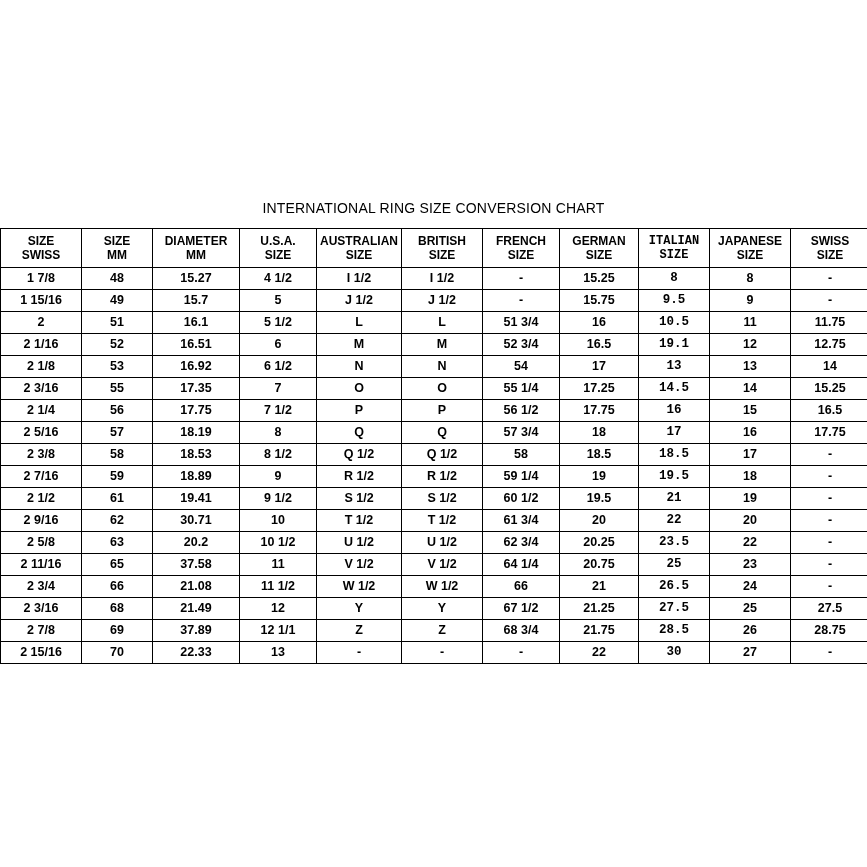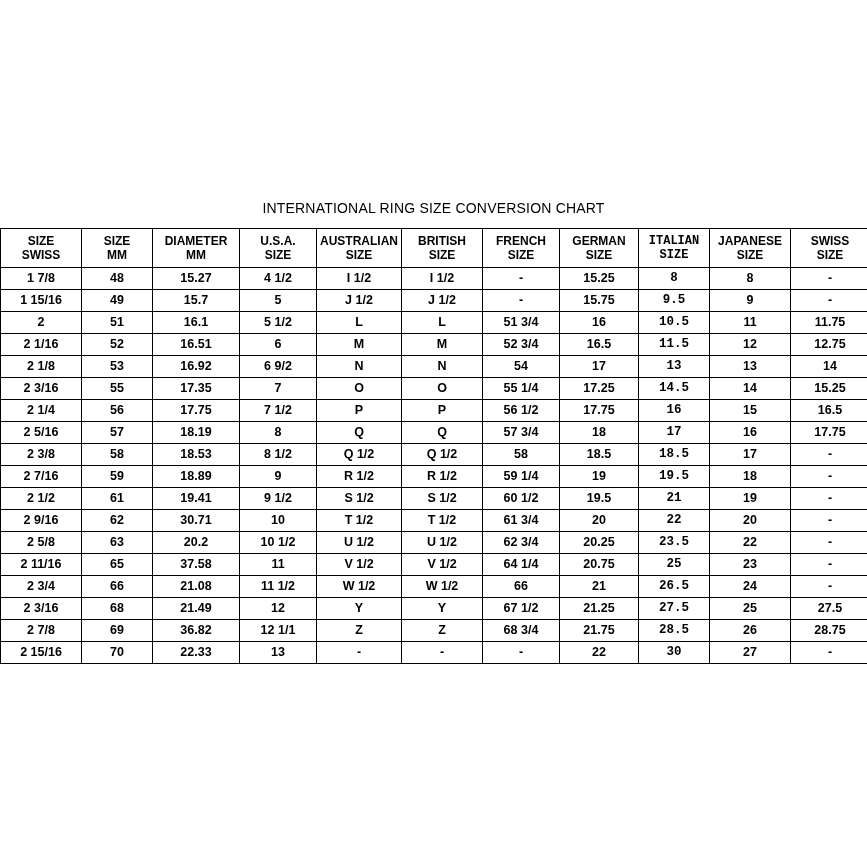--- a/index.html
+++ b/index.html
@@ -172,29 +172,29 @@
           </tr>
           <tr>
             <td class="col-0">2 1/16</td>
             <td class="col-1">52</td>
             <td class="col-2">16.51</td>
             <td class="col-3">6</td>
             <td class="col-4">M</td>
             <td class="col-5">M</td>
             <td class="col-6">52 3/4</td>
             <td class="col-7">16.5</td>
-            <td class="col-8">11.5</td>
+            <td class="col-8">19.1</td>
             <td class="col-9">12</td>
             <td class="col-10">12.75</td>
           </tr>
           <tr>
             <td class="col-0">2 1/8</td>
             <td class="col-1">53</td>
             <td class="col-2">16.92</td>
-            <td class="col-3">6 9/2</td>
+            <td class="col-3">6 1/2</td>
             <td class="col-4">N</td>
             <td class="col-5">N</td>
             <td class="col-6">54</td>
             <td class="col-7">17</td>
             <td class="col-8">13</td>
             <td class="col-9">13</td>
             <td class="col-10">14</td>
           </tr>
           <tr>
             <td class="col-0">2 3/16</td>
@@ -335,21 +335,21 @@
             <td class="col-5">Y</td>
             <td class="col-6">67 1/2</td>
             <td class="col-7">21.25</td>
             <td class="col-8">27.5</td>
             <td class="col-9">25</td>
             <td class="col-10">27.5</td>
           </tr>
           <tr>
             <td class="col-0">2 7/8</td>
             <td class="col-1">69</td>
-            <td class="col-2">36.82</td>
+            <td class="col-2">37.89</td>
             <td class="col-3">12 1/1</td>
             <td class="col-4">Z</td>
             <td class="col-5">Z</td>
             <td class="col-6">68 3/4</td>
             <td class="col-7">21.75</td>
             <td class="col-8">28.5</td>
             <td class="col-9">26</td>
             <td class="col-10">28.75</td>
           </tr>
           <tr>

